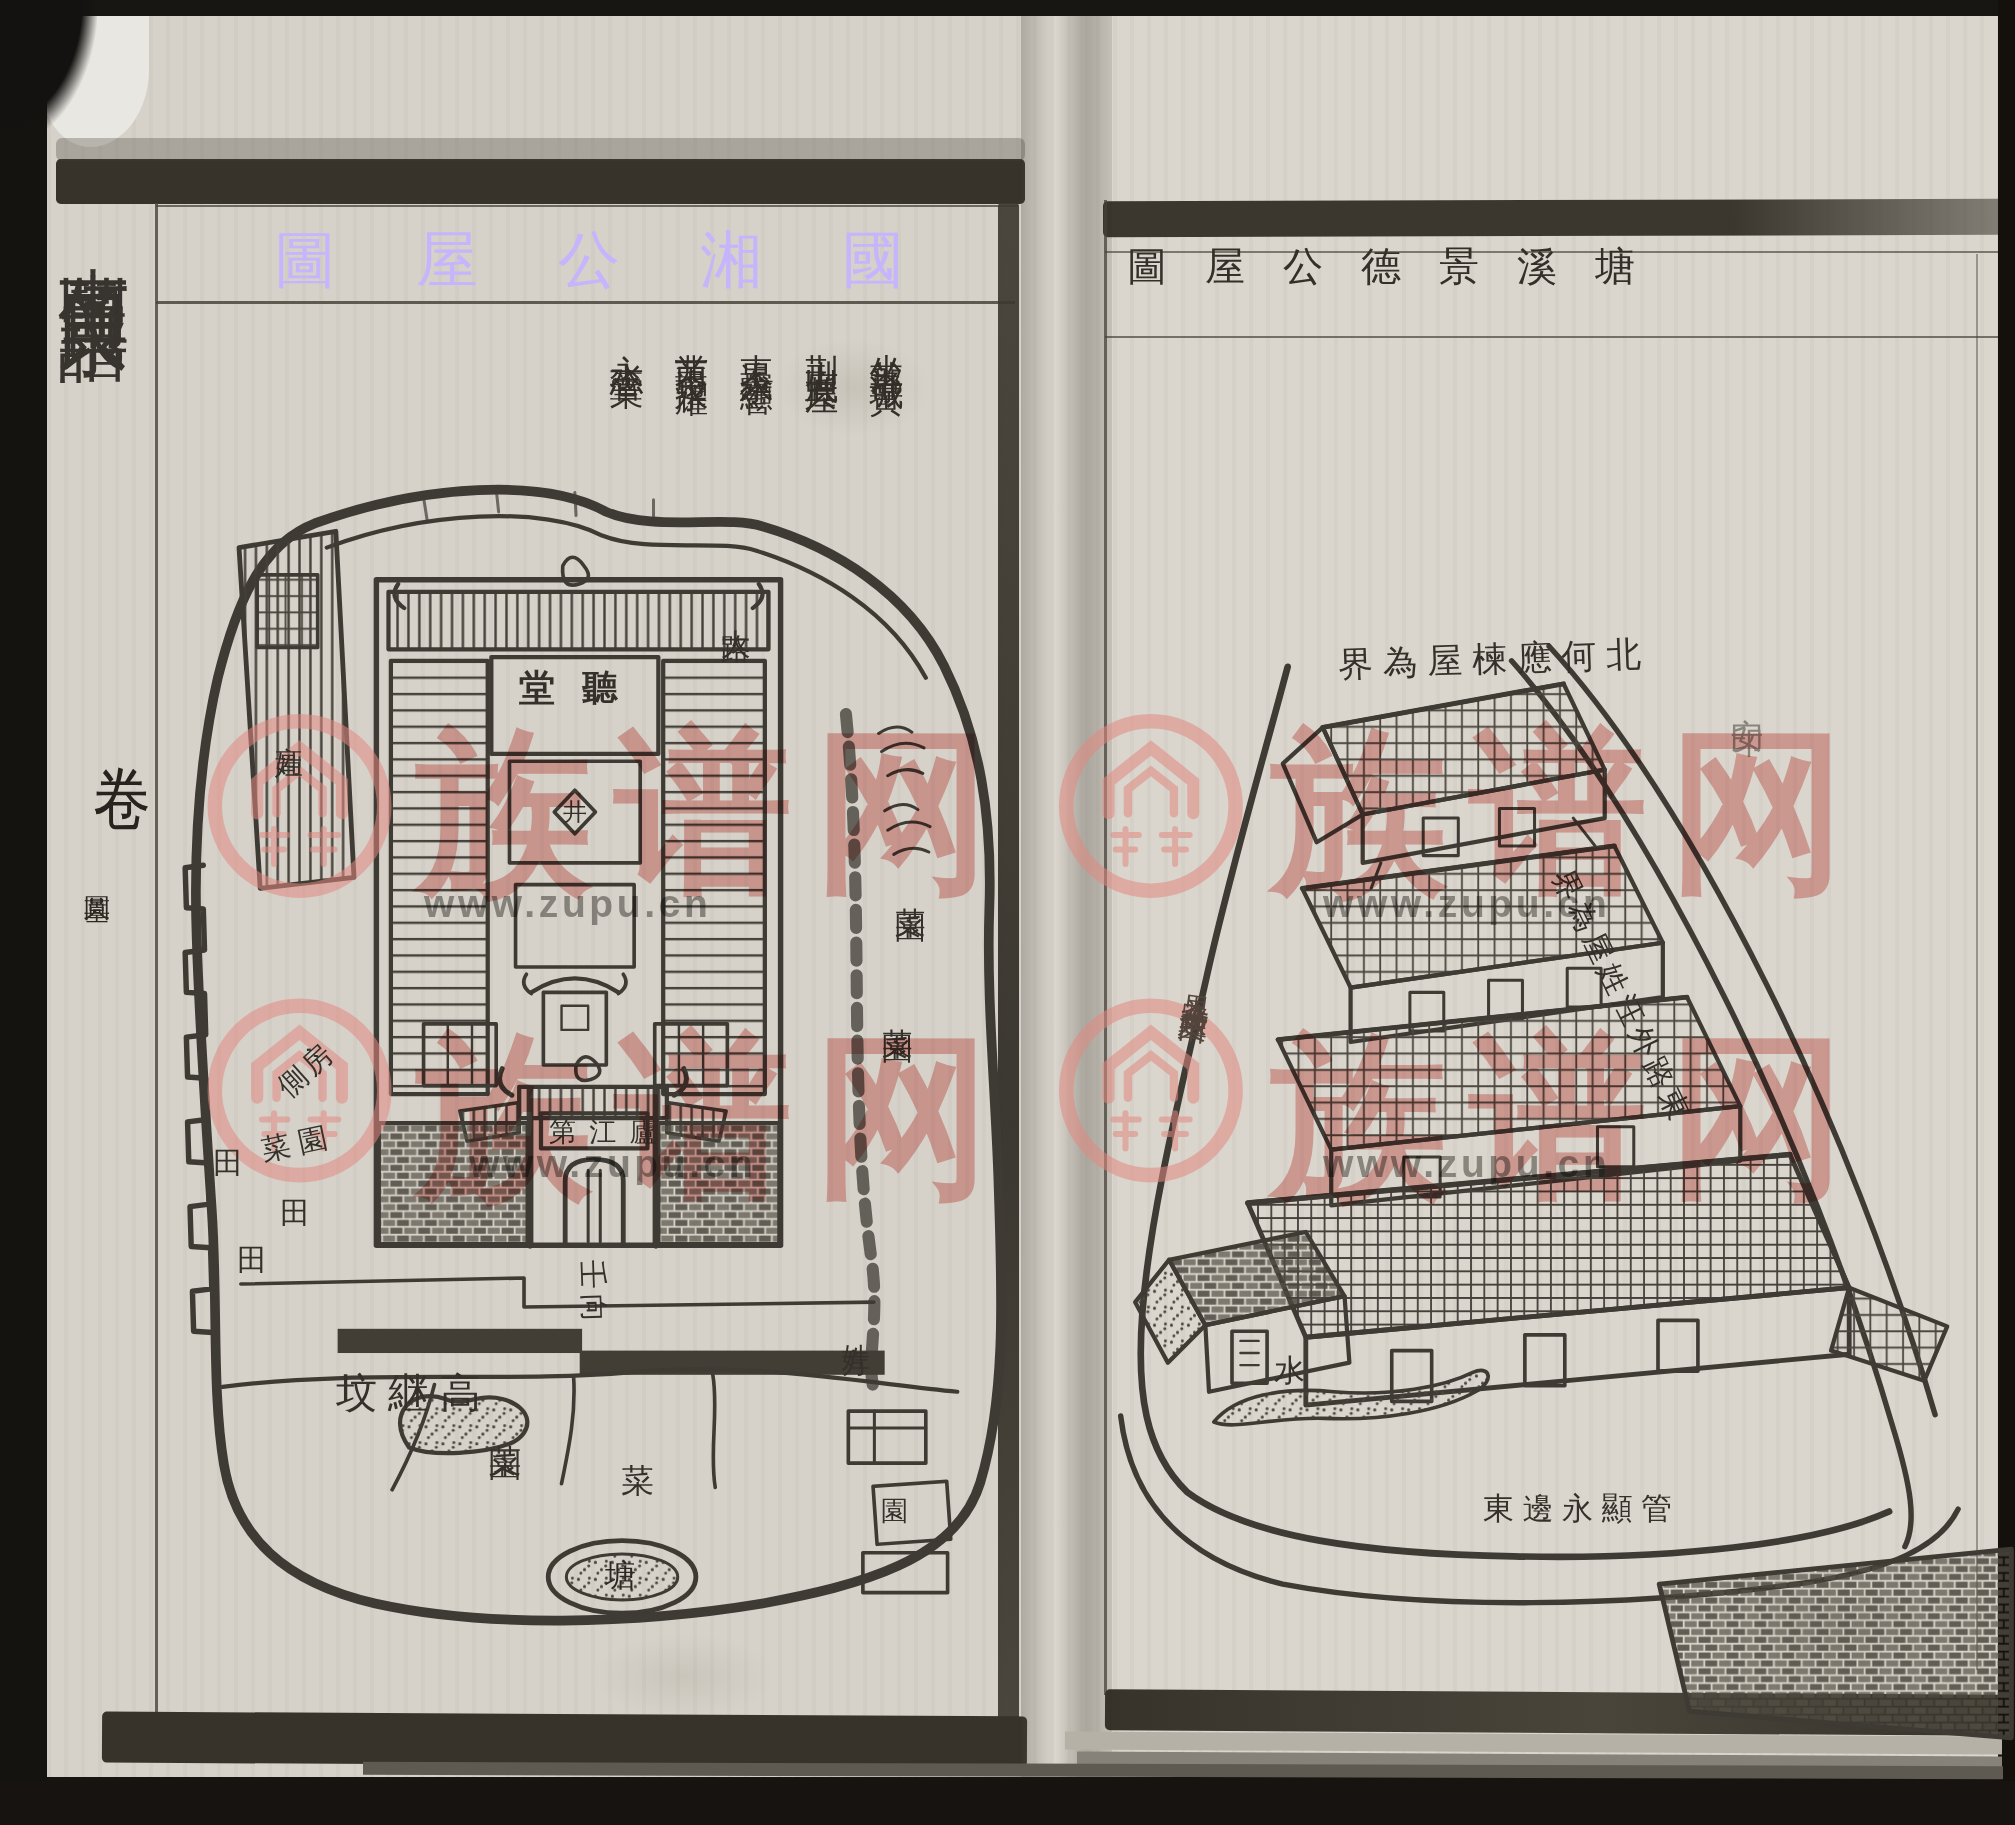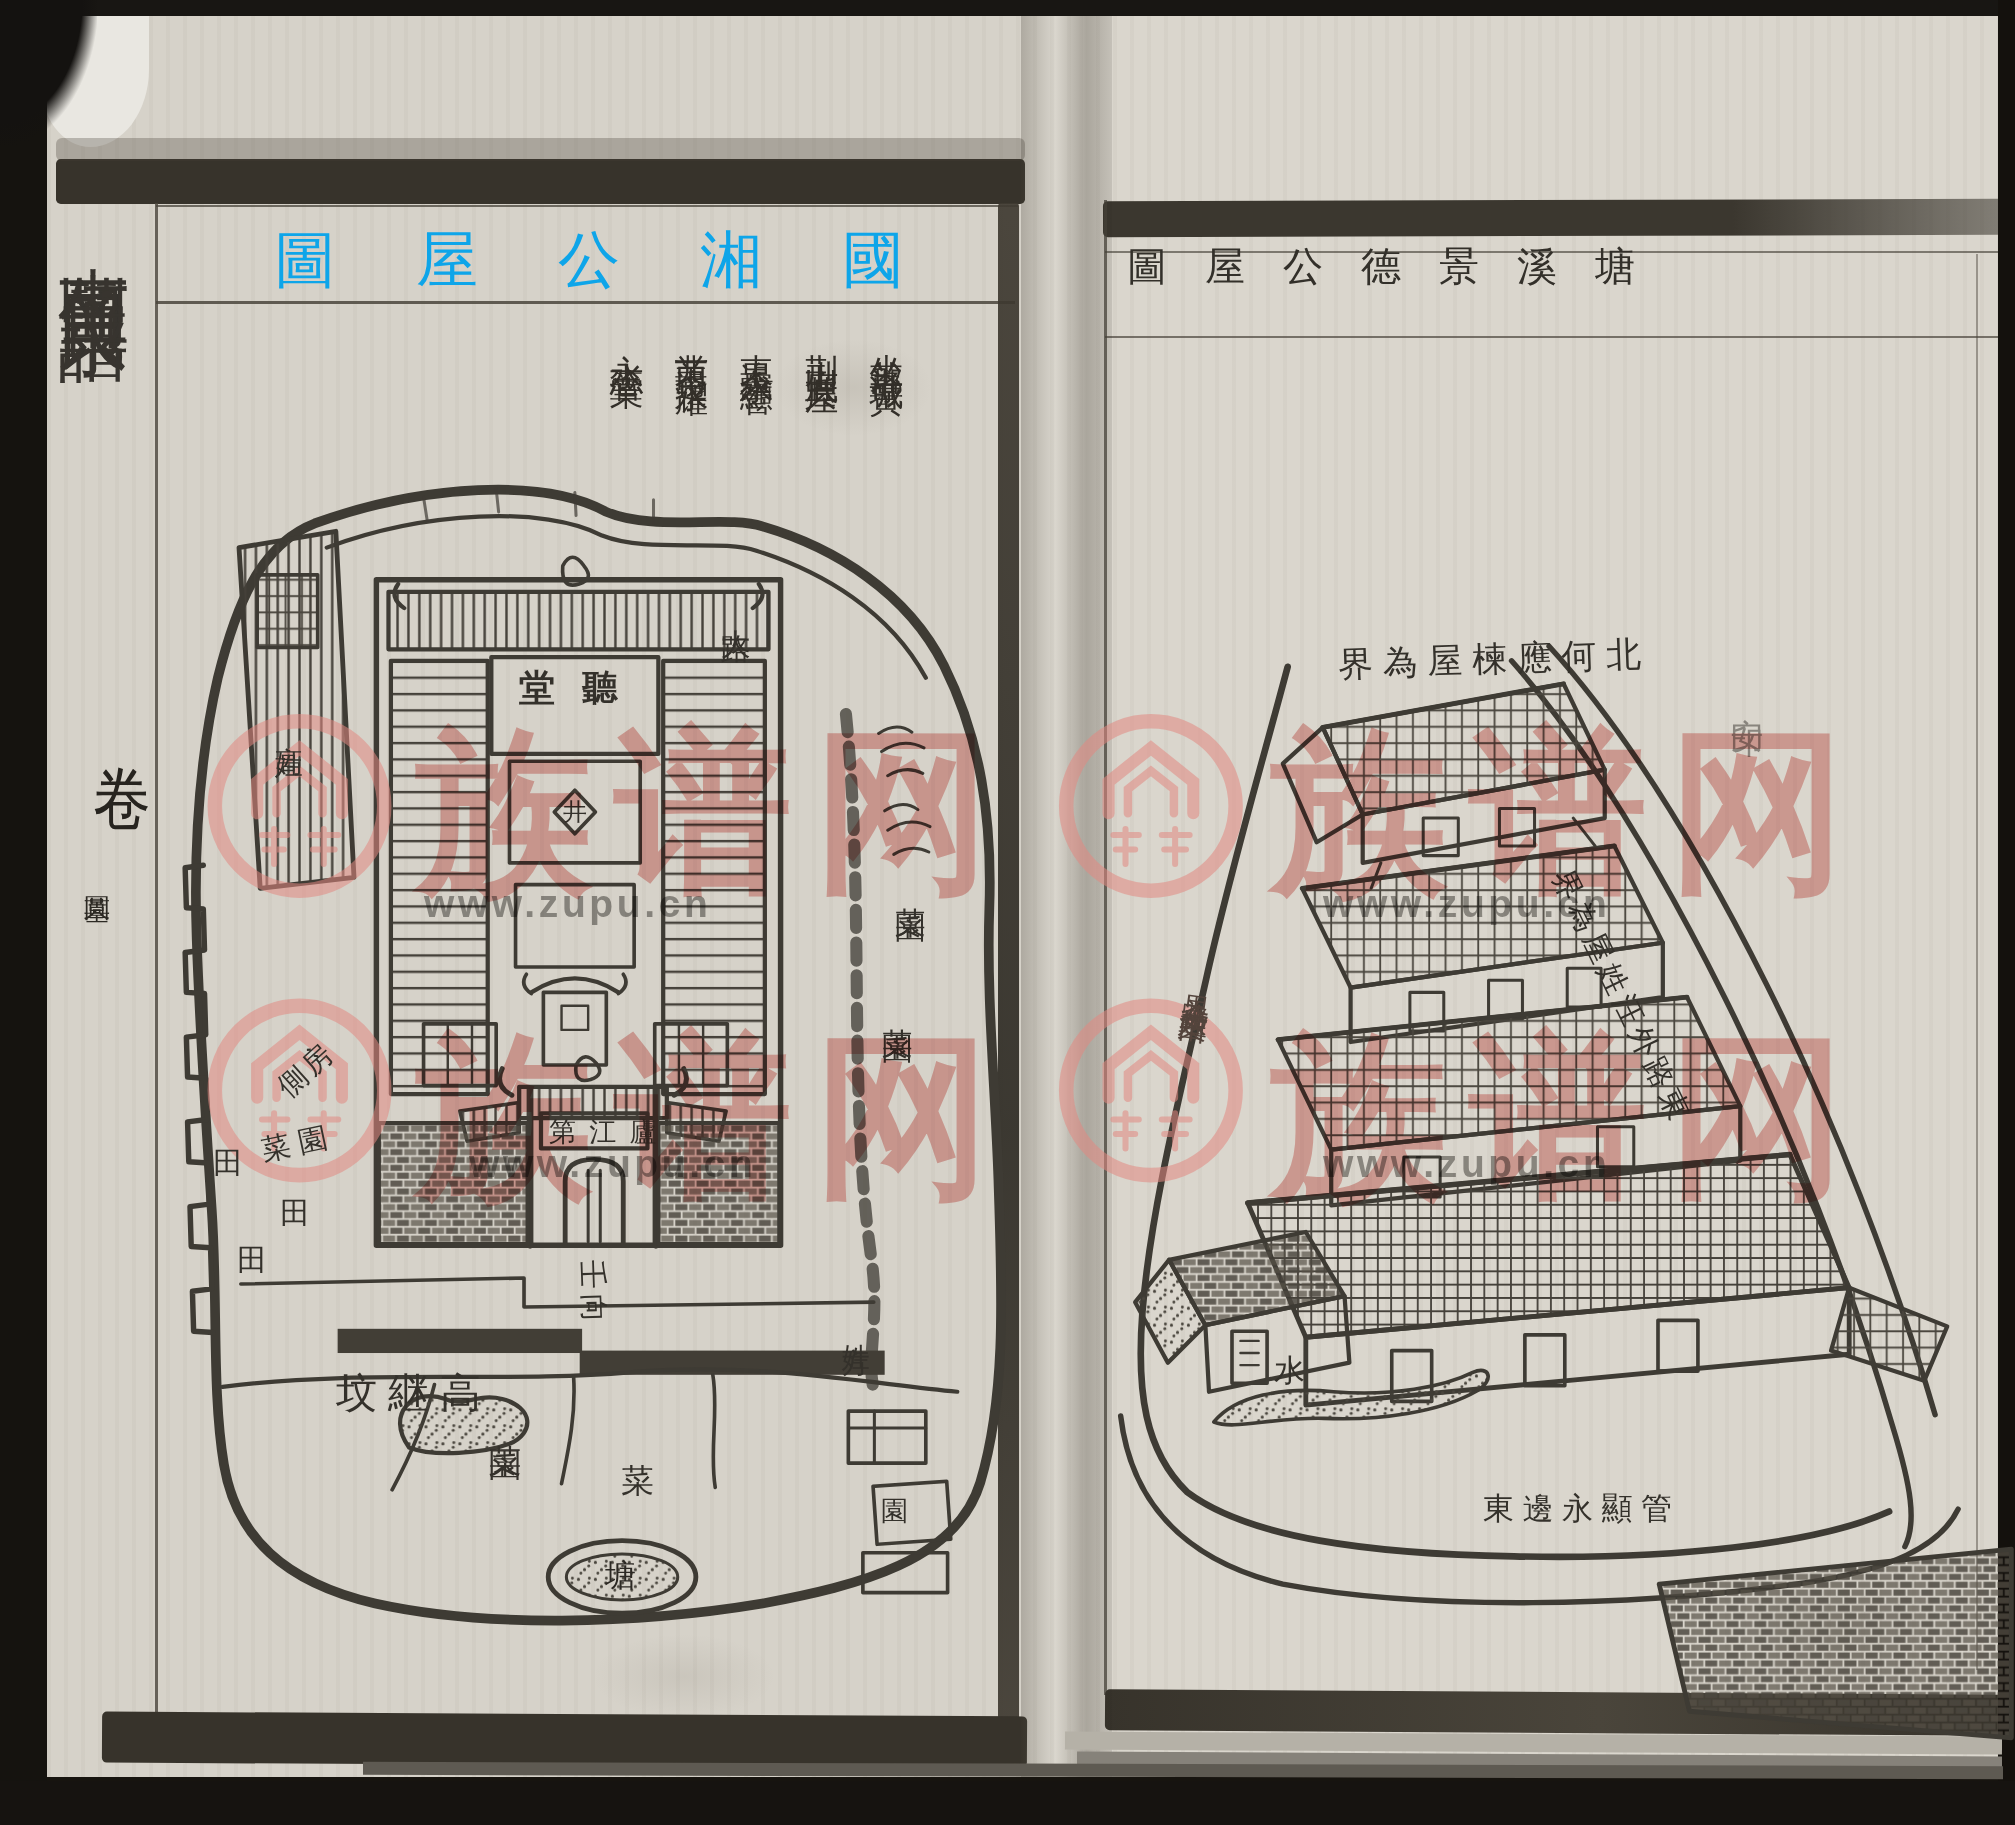--- a/index.html
+++ b/index.html
@@ -10,21 +10,21 @@
   .paper{position:absolute;background:#d6d2c9;}
   .paper.right{background:#dad6cd;}
   .paper:before{content:"";position:absolute;inset:0;
      background:repeating-linear-gradient(90deg,rgba(120,112,98,.05) 0 3.6px,rgba(0,0,0,0) 3.6px 17px);}
   
   .band{position:absolute;background:#37332b;border-radius:4.8px;}
   .line{position:absolute;background:#4a453c;}
   
   .lbl{position:absolute;color:#34312b;white-space:pre;line-height:1.15;}
   .lbl.v{writing-mode:vertical-rl;}
-  .title-l{font-size:62px;letter-spacing:80px;white-space:nowrap;color:#0ea5e9;}
+  .title-l{font-size:62px;letter-spacing:80px;white-space:nowrap;color:#c4b5fd;}
   .title-r{font-size:40px;letter-spacing:38px;white-space:nowrap;color:#33302a;}
   .annot{writing-mode:vertical-rl;white-space:pre-line;font-size:34px;
          line-height:65px;letter-spacing:7.3px;color:#332f29;}
   .spine-big{writing-mode:vertical-rl;font-size:84px;letter-spacing:6px;color:#27241f;
              transform:scaleX(.84);transform-origin:left top;opacity:.9;}
   .spine-small{writing-mode:vertical-rl;font-size:27px;color:#2c2923;}
   
   .wm{position:absolute;mix-blend-mode:multiply;}
   .wm-brand{font-family:Liberation Sans, sans-serif;font-weight:700;
             font-size:177px;letter-spacing:22px;color:rgba(224,128,122,.58);white-space:nowrap;}

